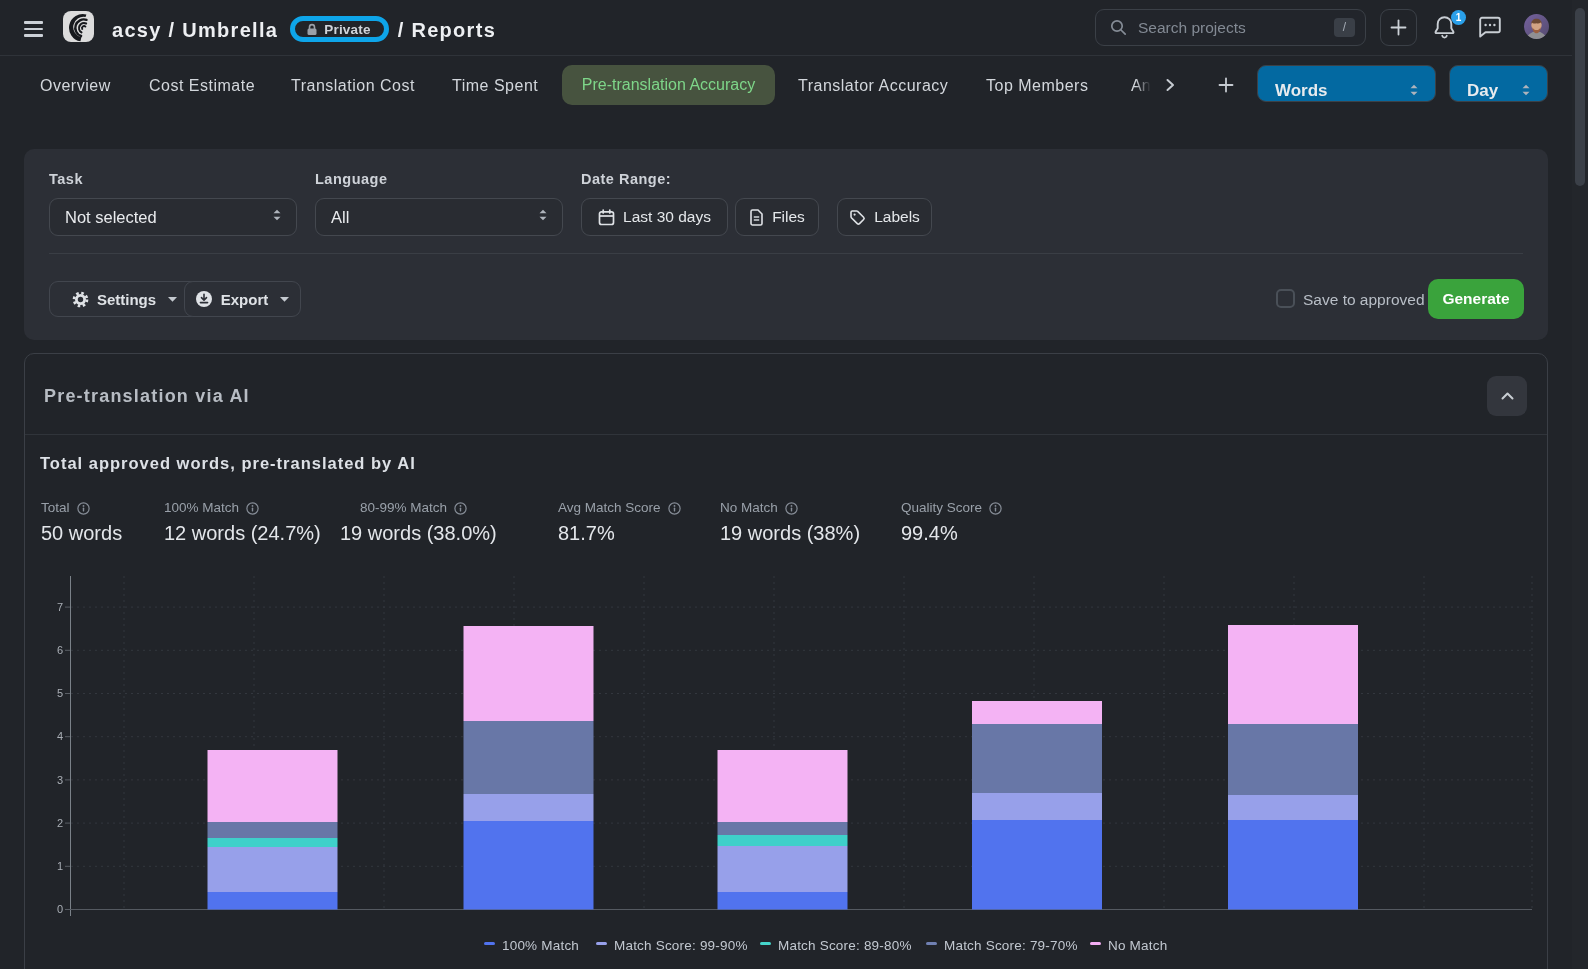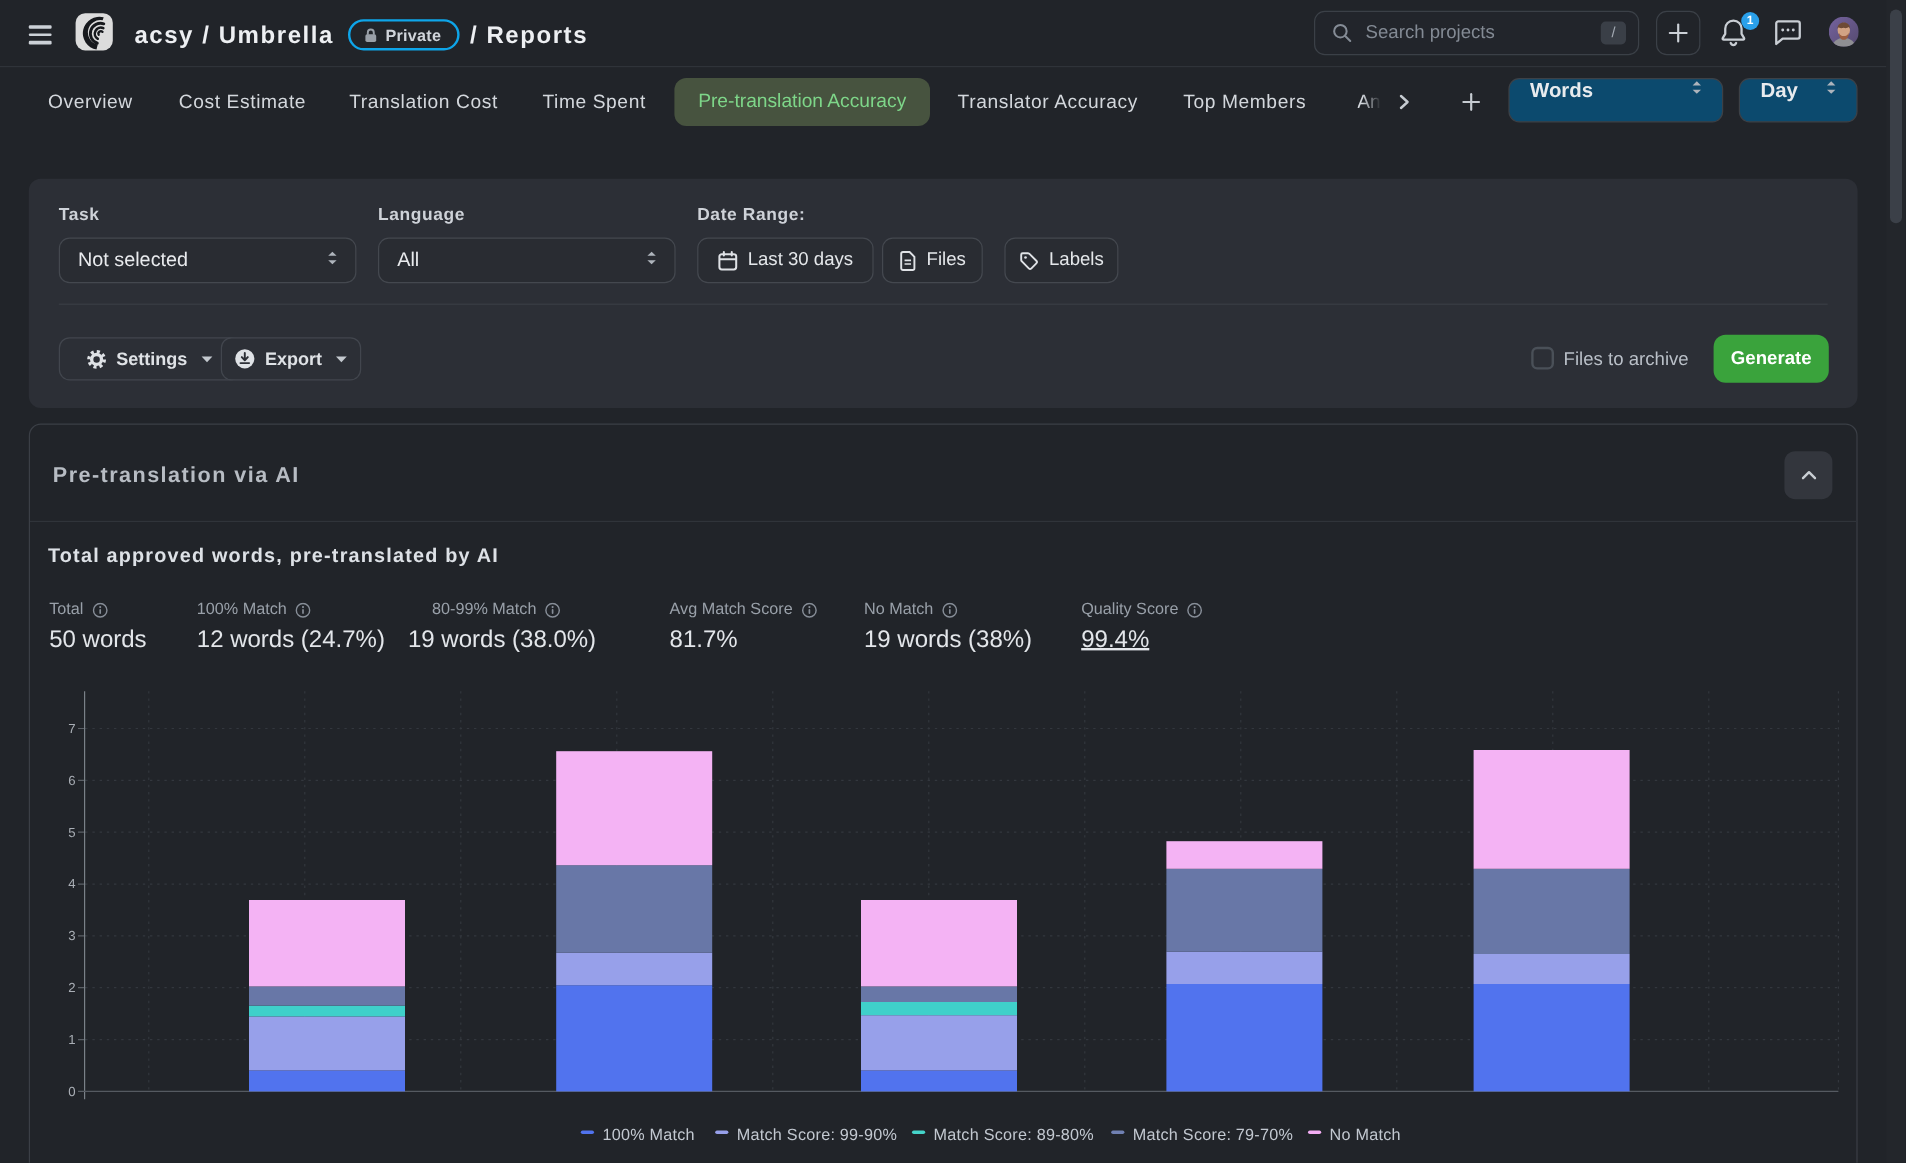--- a/index.html
+++ b/index.html
@@ -10,32 +10,32 @@
   position:relative;
   overflow:hidden;
   color:#d3d7dc;
 }
 .abs { position:absolute; }
 
 #topbar-border { left:0; top:55px; width:1572px; height:1px; background:#2f3339; }
 #hamburger span { display:block; width:19px; height:2.5px; background:#ccd1d7; border-radius:1px; margin-bottom:4px; }
 #logo { left:63px; top:11px; width:31px; height:31px; border-radius:8px; background:#dcdcdc; }
 #crumbs { left:112px; top:14px; height:28px; display:flex; align-items:flex-end; font-size:20px; font-weight:bold; color:#edeff2; letter-spacing:1.3px; }
-#private { display:inline-flex; align-items:center; gap:6px; border:2px solid #0ea5e9; border-radius:13px; height:26px; padding:0 13px 0 11px; font-size:13.5px; font-weight:bold; color:#d0d4da; margin:0 9px 0 12px; letter-spacing:0.2px; }
+#private { display:inline-flex; align-items:center; gap:6px; border:5px solid #0ea5e9; border-radius:13px; height:26px; padding:0 13px 0 11px; font-size:13.5px; font-weight:bold; color:#d0d4da; margin:0 9px 0 12px; letter-spacing:0.2px; }
 #search { left:1095px; top:9px; width:271px; height:37px; border:1px solid #3b4047; border-radius:9px; background:#22252b; display:flex; align-items:center; padding:0 10px 0 14px; }
 #slash { margin-left:auto; width:21px; height:19px; border-radius:4px; background:#3a3f47; color:#a6adb6; font-size:12px; text-align:center; line-height:19px; }
 #plusbtn { left:1380px; top:9px; width:37px; height:37px; border:1px solid #3b4047; border-radius:9px; }
 #badge { left:1451px; top:10px; width:15px; height:15px; border-radius:50%; background:#2aa0ea; color:#fff; font-size:10px; font-weight:bold; text-align:center; line-height:15px; }
 #avatar { left:1524px; top:14px; width:25px; height:25px; border-radius:50%; overflow:hidden; }
 
 .tab { position:absolute; top:77px; font-size:16px; color:#d3d7dc; white-space:nowrap; letter-spacing:0.5px; }
 #activetab { left:562px; top:65px; width:213px; height:40px; border-radius:10px; background:#47533f; color:#7ed689; font-size:16px; display:flex; align-items:center; justify-content:center; }
 #fadeA { left:1131px; top:77px; width:22px; overflow:hidden; color:#d3d7dc; font-size:16px;
   -webkit-mask-image:linear-gradient(90deg,#000 20%,transparent 90%); mask-image:linear-gradient(90deg,#000 20%,transparent 90%); }
-.sel { position:absolute; border:1px solid #3c4147; border-radius:9px; background:#0c4a6e; display:flex; align-items:flex-start; }
+.sel { position:absolute; border:1px solid #3c4147; border-radius:9px; background:#0369a1; display:flex; align-items:flex-end; }
 #words { left:1257px; top:65px; width:179px; height:37px; padding:0 15px 0 17px; }
 #day { left:1449px; top:65px; width:99px; height:37px; padding:0 15px 0 17px; }
 .sel .t { font-size:17px; font-weight:bold; color:#e8ebee; }
 .updown { margin-left:auto; }
 
 #card { left:24px; top:149px; width:1524px; height:191px; border-radius:10px; background:#2c2f36; }
 .flabel { position:absolute; top:171px; font-size:14.5px; font-weight:bold; color:#ced2d8; letter-spacing:0.5px; }
 .fsel { position:absolute; top:198px; height:38px; border:1px solid #44484f; border-radius:9px; background:#292c32; display:flex; align-items:center; padding:0 13px 0 15px; }
 .fsel .t { font-size:16.5px; color:#e9ebee; }
 .fbtn { position:absolute; top:198px; height:38px; border:1px solid #44484f; border-radius:9px; background:#292c32; display:flex; align-items:center; justify-content:center; gap:8px; font-size:15.5px; font-weight:normal; color:#e4e7ea; }
@@ -202,21 +202,21 @@
       <path d="M1 1 L5.5 5.8 L10 1 Z" fill="#c4c9cf"></path>
     </svg></div>
 <div class="gbtn" id="export" style="left:184px;width:117px;"><svg width="18" height="18" viewBox="0 0 18 18">
       <circle cx="9" cy="9" r="8" fill="#dfe2e6"></circle>
       <path d="M9 4.2 V9.6 M6.5 7.6 L9 10.2 L11.5 7.6" stroke="#2c2f36" stroke-width="1.6" fill="none" stroke-linecap="round" stroke-linejoin="round"></path>
       <line x1="5.4" y1="12.6" x2="12.6" y2="12.6" stroke="#2c2f36" stroke-width="1.6" stroke-linecap="round"></line>
     </svg>Export<svg width="11" height="7" viewBox="0 0 11 7" style="margin-left:3px;">
       <path d="M1 1 L5.5 5.8 L10 1 Z" fill="#c4c9cf"></path>
     </svg></div>
 <div class="abs" id="checkbox"></div>
-<div class="abs" id="savetext">Files to archive</div>
+<div class="abs" id="savetext">Save to approved</div>
 <div class="abs" id="generate">Generate</div>
 
 <div class="abs" id="panel"></div>
 <div class="abs" id="ptitle">Pre-translation via AI</div>
 <div class="abs" id="collapse">
     <svg width="13" height="8" viewBox="0 0 13 8">
       <path d="M1.5 6.5 L6.5 1.5 L11.5 6.5" fill="none" stroke="#c9ced3" stroke-width="2" stroke-linecap="round" stroke-linejoin="round"></path>
     </svg>
   </div>
 <div class="abs" id="pdivider"></div>
@@ -250,21 +250,21 @@
       <circle cx="6.5" cy="6.5" r="5.6" fill="none" stroke="#868d97" stroke-width="1.2"></circle>
       <circle cx="6.5" cy="3.9" r="0.9" fill="#868d97"></circle>
       <rect x="5.8" y="5.6" width="1.4" height="4" rx="0.7" fill="#868d97"></rect>
     </svg></div>
 <div class="sval" style="left:720px;">19 words (38%)</div>
 <div class="slabel" style="left:901px;">Quality Score<svg width="13" height="13" viewBox="0 0 13 13" style="margin-top:1px;">
       <circle cx="6.5" cy="6.5" r="5.6" fill="none" stroke="#868d97" stroke-width="1.2"></circle>
       <circle cx="6.5" cy="3.9" r="0.9" fill="#868d97"></circle>
       <rect x="5.8" y="5.6" width="1.4" height="4" rx="0.7" fill="#868d97"></rect>
     </svg></div>
-<div class="sval" style="left:901px;text-decoration:underline;">99.4%</div>
+<div class="sval" style="left:901px;">99.4%</div>
 
 <div class="abs" id="chartwrap" style="left:24px;top:565px;width:1524px;height:355px;">
 <svg width="1524" height="355" viewBox="24 565 1524 355">
 <line x1="71" y1="866.3" x2="1532" y2="866.3" stroke="#33373e" stroke-width="1" stroke-dasharray="2 4"></line>
 <line x1="71" y1="823.1" x2="1532" y2="823.1" stroke="#33373e" stroke-width="1" stroke-dasharray="2 4"></line>
 <line x1="71" y1="779.9" x2="1532" y2="779.9" stroke="#33373e" stroke-width="1" stroke-dasharray="2 4"></line>
 <line x1="71" y1="736.7" x2="1532" y2="736.7" stroke="#33373e" stroke-width="1" stroke-dasharray="2 4"></line>
 <line x1="71" y1="693.5" x2="1532" y2="693.5" stroke="#33373e" stroke-width="1" stroke-dasharray="2 4"></line>
 <line x1="71" y1="650.3" x2="1532" y2="650.3" stroke="#33373e" stroke-width="1" stroke-dasharray="2 4"></line>
 <line x1="71" y1="607.1" x2="1532" y2="607.1" stroke="#33373e" stroke-width="1" stroke-dasharray="2 4"></line>

